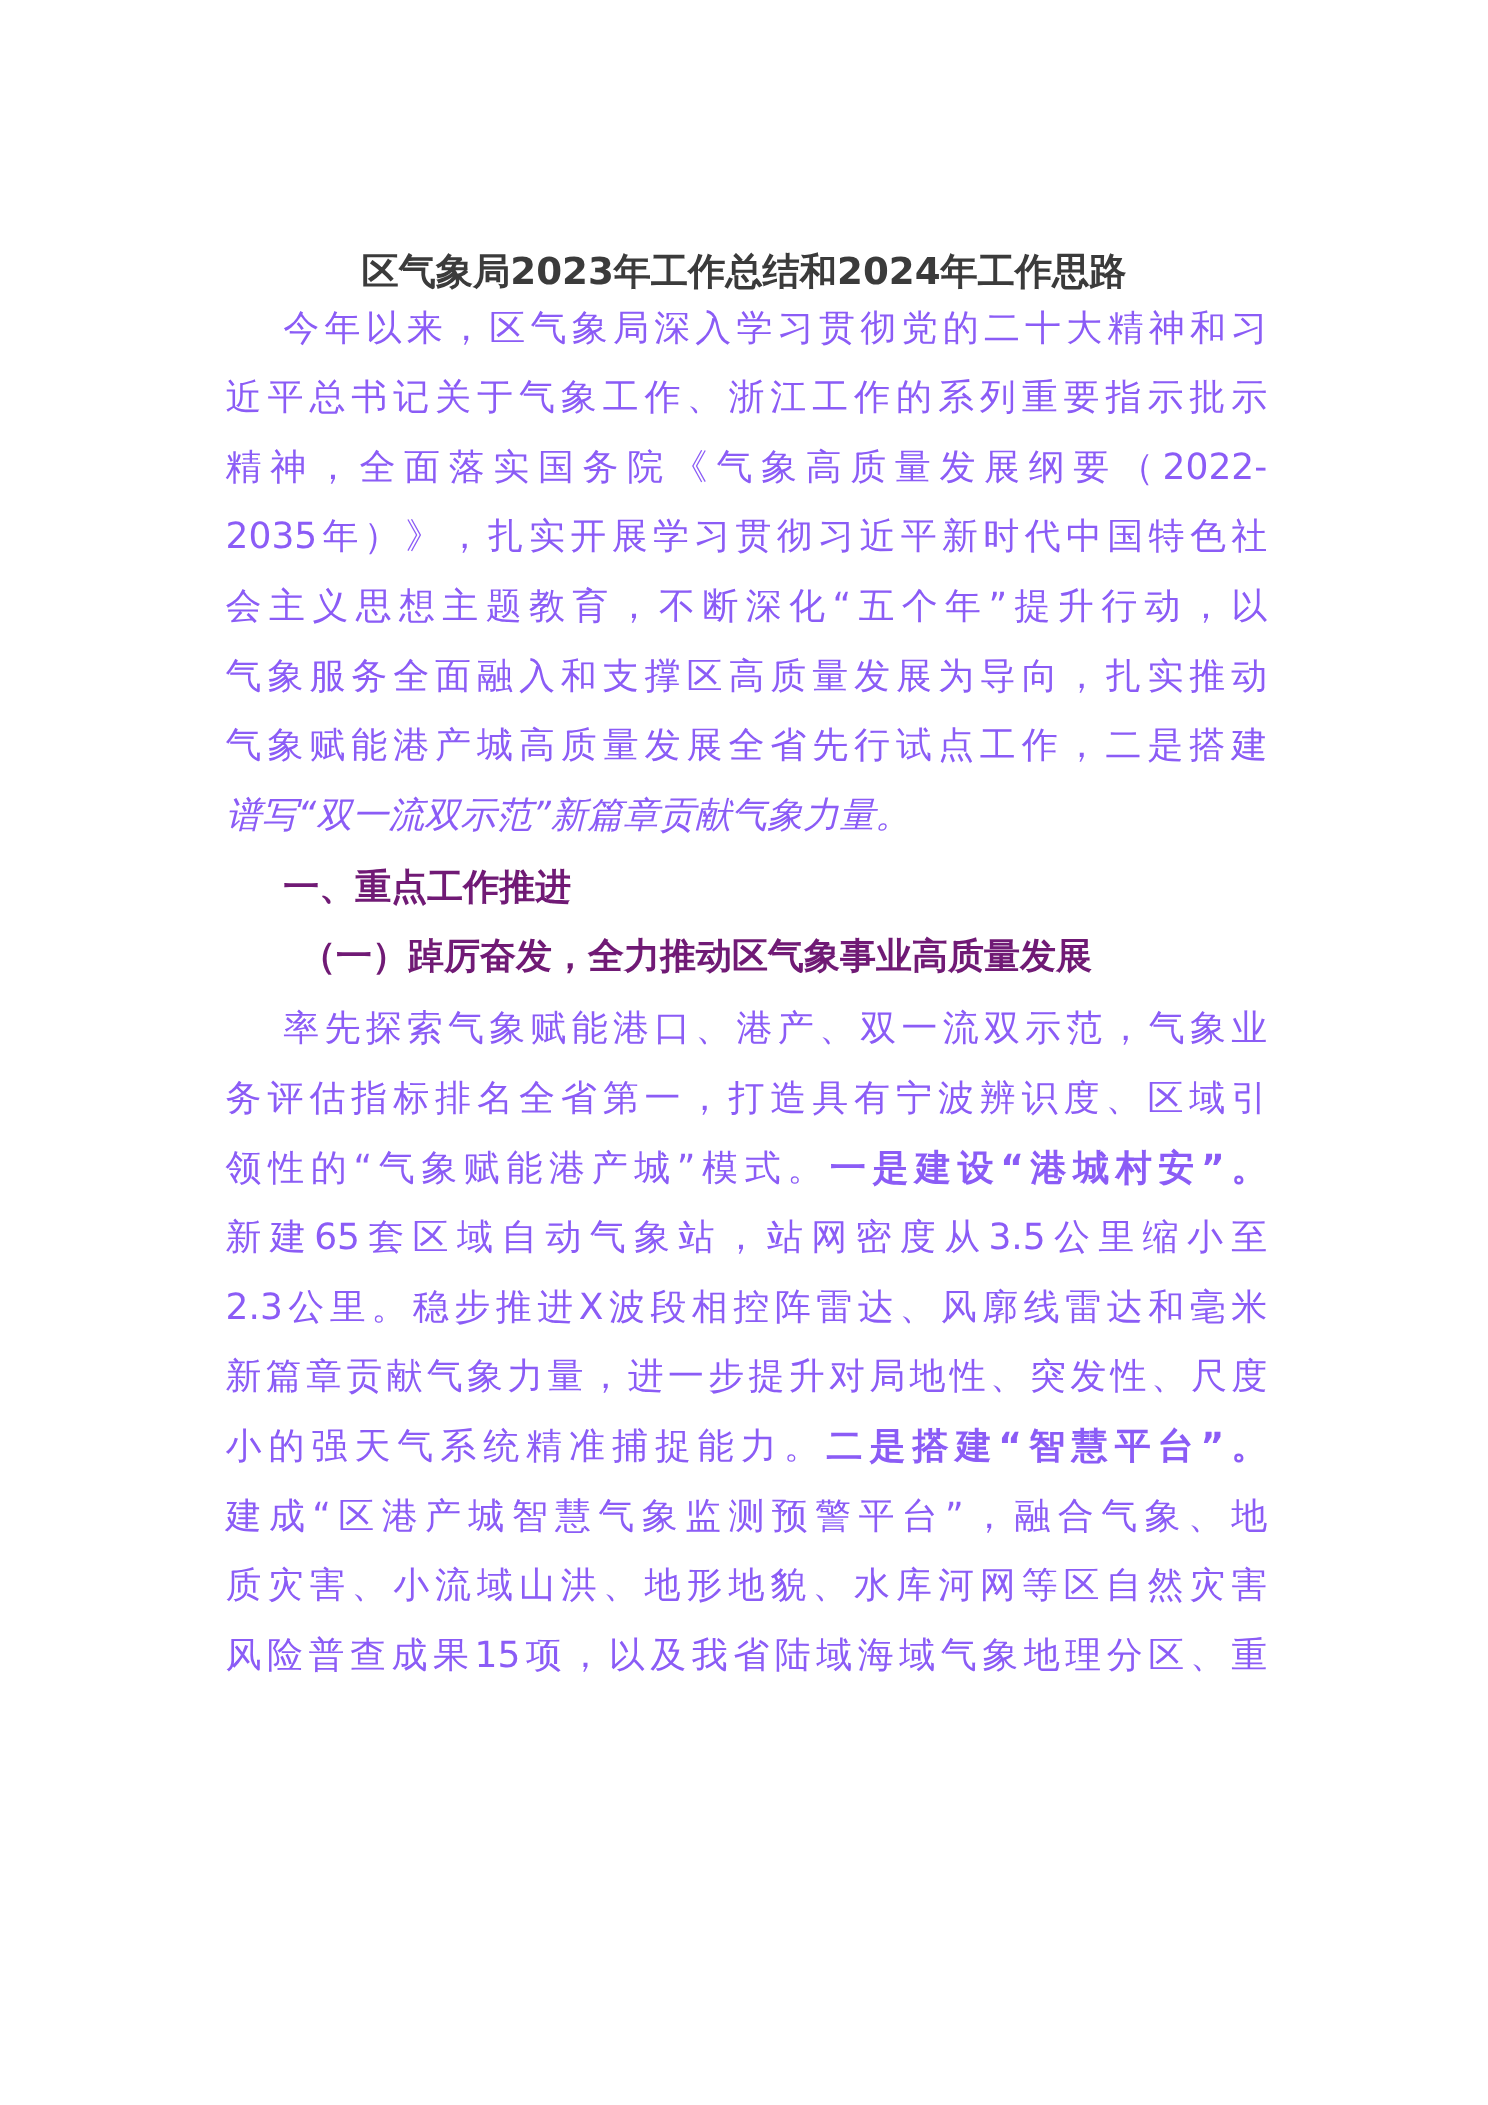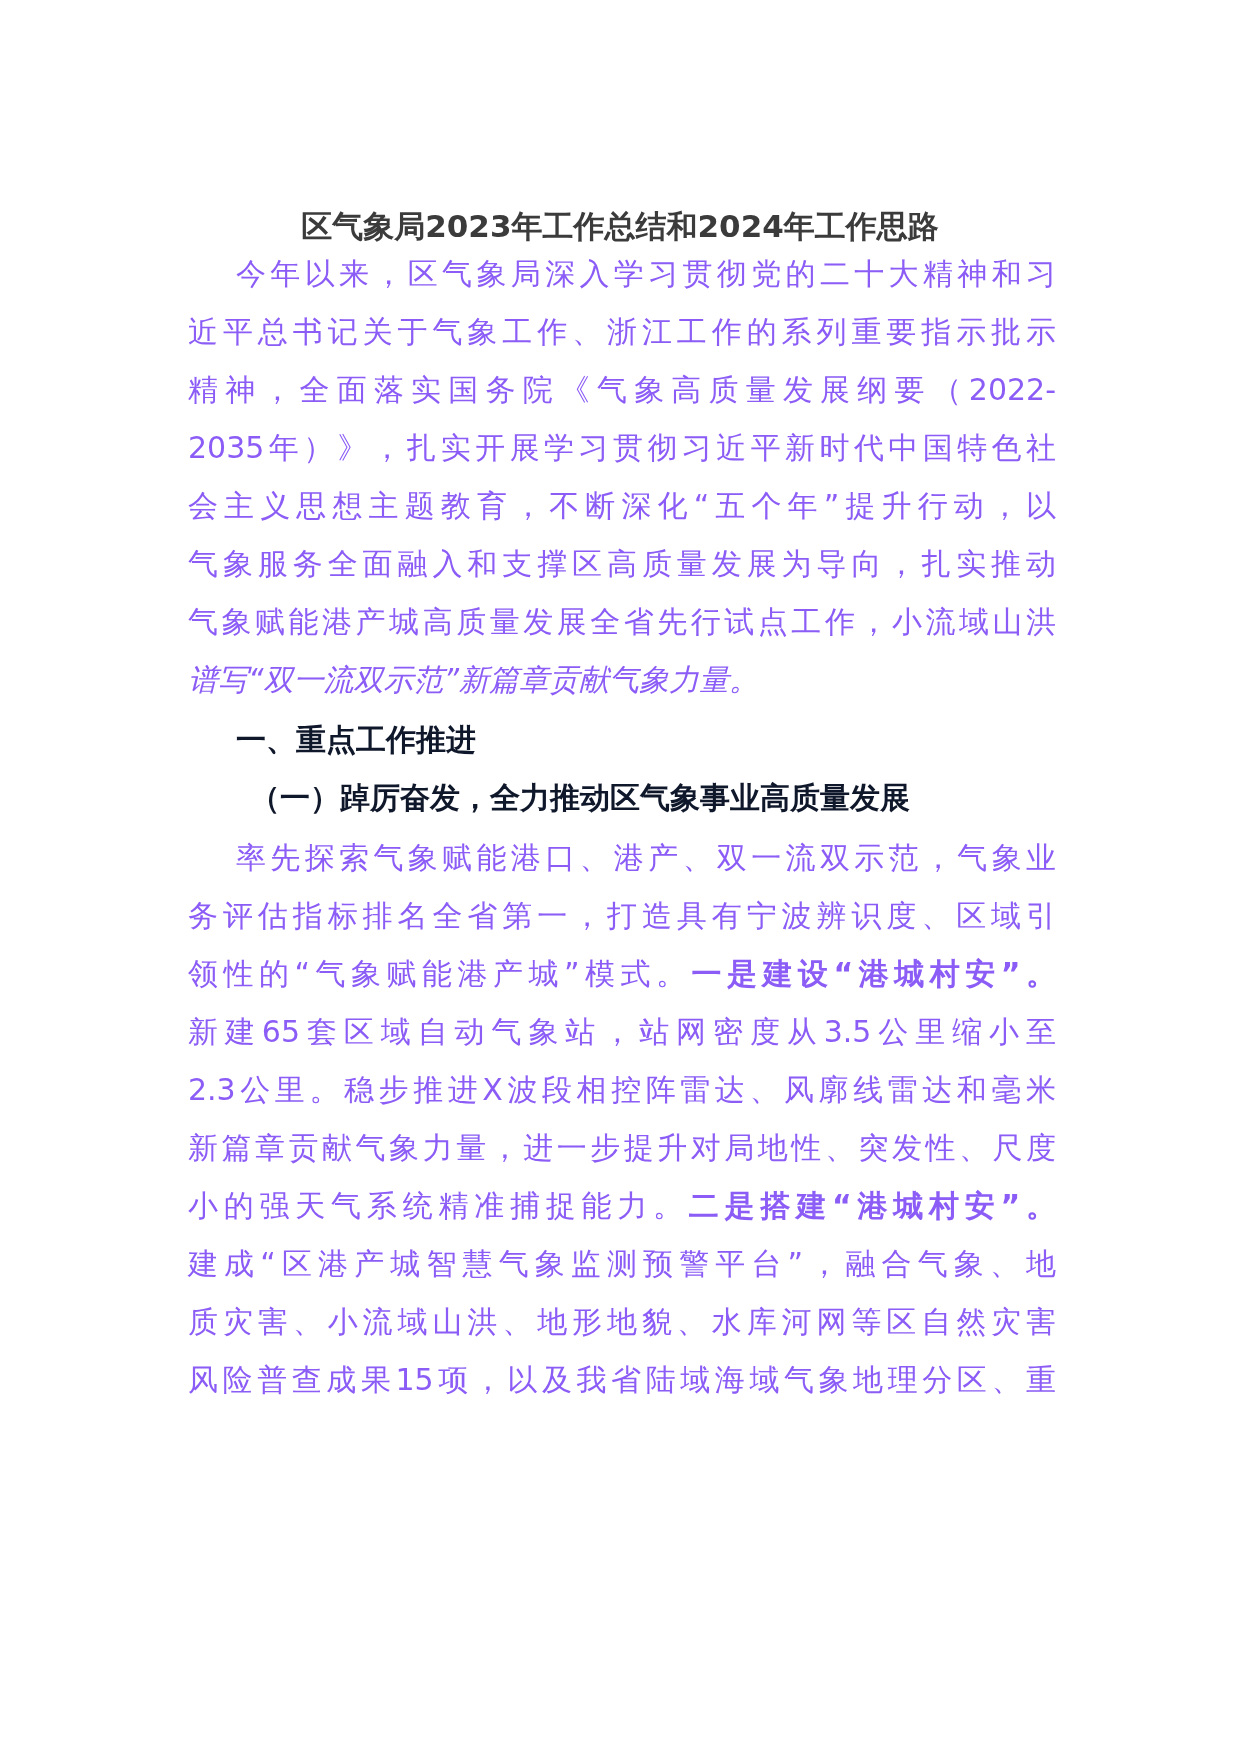--- a/index.html
+++ b/index.html
@@ -13,51 +13,51 @@
   .line {
     position: absolute; left: 188px; width: 868px;
     font-family: "DejaVu Sans", sans-serif; font-size: 30px; color: #8b5cf6;
     white-space: nowrap; text-align: justify; text-align-last: justify;
     line-height: 40px;
   }
   .line.indent { left: 236px; width: 820px; }
   .line.short { text-align-last: left; font-style: italic; }
   .heading {
     position: absolute; left: 236px;
-    font-family: "DejaVu Sans", sans-serif; font-weight: bold; font-size: 30px; color: #0f172a;
+    font-family: "DejaVu Sans", sans-serif; font-weight: bold; font-size: 30px; color: #701a75;
     white-space: nowrap; line-height: 40px;
   }
   .heading.sub { left: 250px; }
   b { font-weight: bold; }
 </style>
 </head>
 <body>
 
 <div class="page">
   <div class="title">区气象局2023年工作总结和2024年工作思路</div>
 
   <div class="line indent" style="top:254px">今年以来，区气象局深入学习贯彻党的二十大精神和习</div>
   <div class="line" style="top:312px">近平总书记关于气象工作、浙江工作的系列重要指示批示</div>
   <div class="line" style="top:370px">精神，全面落实国务院《气象高质量发展纲要（2022-</div>
   <div class="line" style="top:428px">2035年）》，扎实开展学习贯彻习近平新时代中国特色社</div>
   <div class="line" style="top:486px">会主义思想主题教育，不断深化“五个年”提升行动，以</div>
   <div class="line" style="top:544px">气象服务全面融入和支撑区高质量发展为导向，扎实推动</div>
-  <div class="line" style="top:602px">气象赋能港产城高质量发展全省先行试点工作，小流域山洪</div>
+  <div class="line" style="top:602px">气象赋能港产城高质量发展全省先行试点工作，二是搭建</div>
   <div class="line short" style="top:660px">谱写“双一流双示范”新篇章贡献气象力量。</div>
 
   <div class="heading" style="top:720px">一、重点工作推进</div>
   <div class="heading sub" style="top:778px">（一）踔厉奋发，全力推动区气象事业高质量发展</div>
 
   <div class="line indent" style="top:838px">率先探索气象赋能港口、港产、双一流双示范，气象业</div>
   <div class="line" style="top:896px">务评估指标排名全省第一，打造具有宁波辨识度、区域引</div>
   <div class="line" style="top:954px">
     <span>领性的“气象赋能港产城”模式。</span><b>一是建设“港城村安”。</b>
   </div>
   <div class="line" style="top:1012px">新建65套区域自动气象站，站网密度从3.5公里缩小至</div>
   <div class="line" style="top:1070px">2.3公里。稳步推进X波段相控阵雷达、风廓线雷达和毫米</div>
   <div class="line" style="top:1128px">新篇章贡献气象力量，进一步提升对局地性、突发性、尺度</div>
   <div class="line" style="top:1186px">
-    <span>小的强天气系统精准捕捉能力。</span><b>二是搭建“港城村安”。</b>
+    <span>小的强天气系统精准捕捉能力。</span><b>二是搭建“智慧平台”。</b>
   </div>
   <div class="line" style="top:1244px">建成“区港产城智慧气象监测预警平台”，融合气象、地</div>
   <div class="line" style="top:1302px">质灾害、小流域山洪、地形地貌、水库河网等区自然灾害</div>
   <div class="line" style="top:1360px">风险普查成果15项，以及我省陆域海域气象地理分区、重</div>
 </div>
 
 </body></html>

